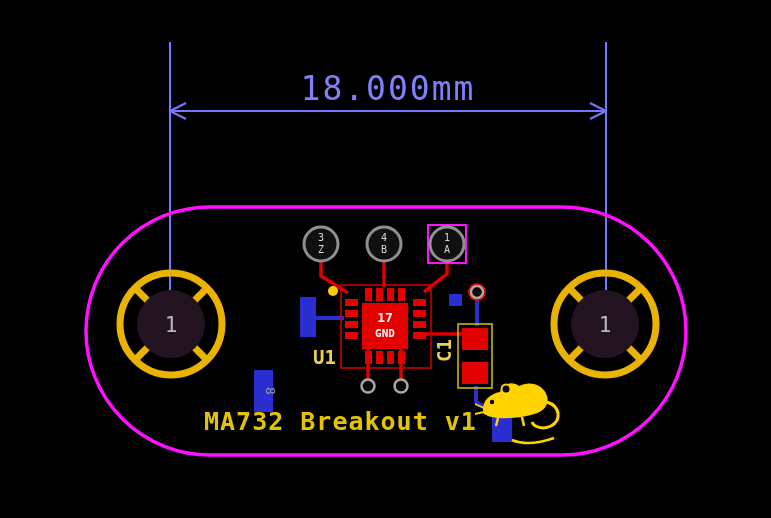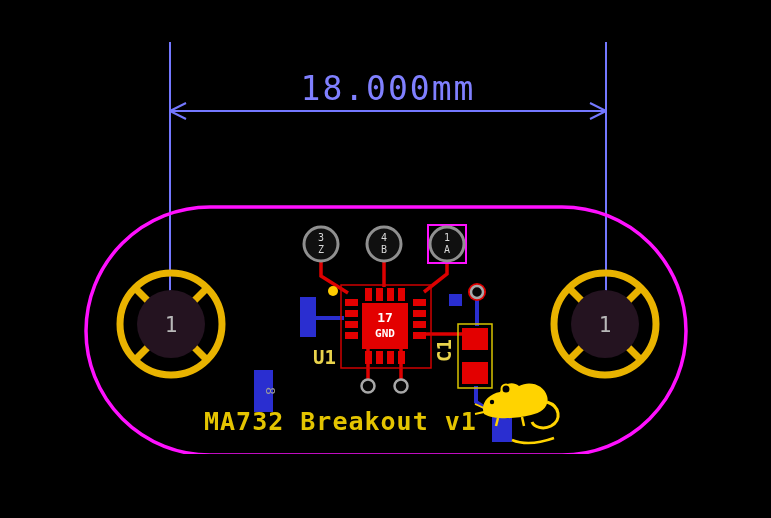--- a/index.html
+++ b/index.html
@@ -3,21 +3,21 @@
 <meta charset="utf-8">
 <style>
   html, body {
     margin: 0;
     padding: 0;
     background: #000;
   }
   .stage {
     position: relative;
     width: 771px;
-    height: 454px;
+    height: 518px;
     background: #22c55e;
     overflow: hidden;
     font-family: "DejaVu Sans Mono", monospace;
   }
   svg text {
     font-family: "DejaVu Sans Mono", monospace;
   }
   .dim-line { stroke: #7478ff; stroke-width: 2; fill: none; }
   .dim-text { fill: #8080ff; font-size: 33px; letter-spacing: 2px; }
   .hole-ring { stroke: #e9b300; stroke-width: 7; fill: none; }

